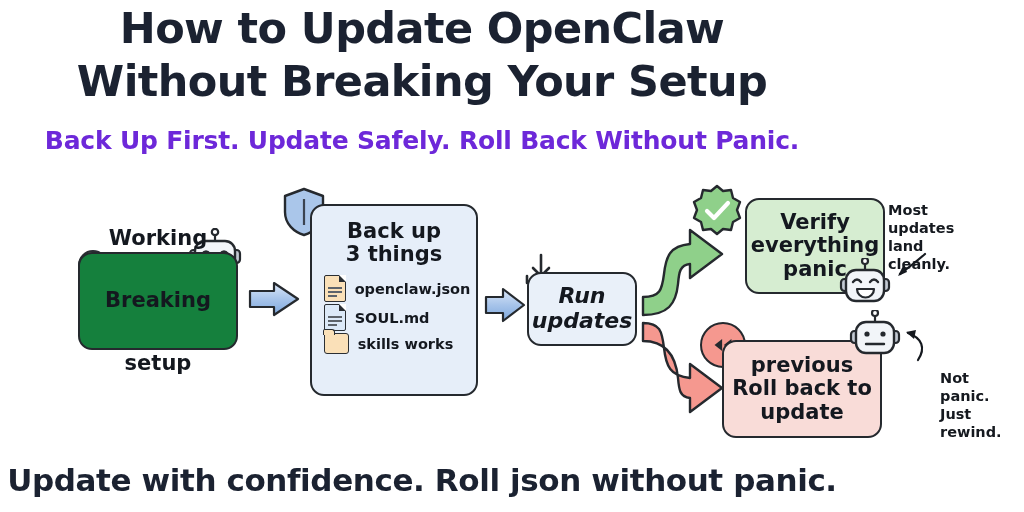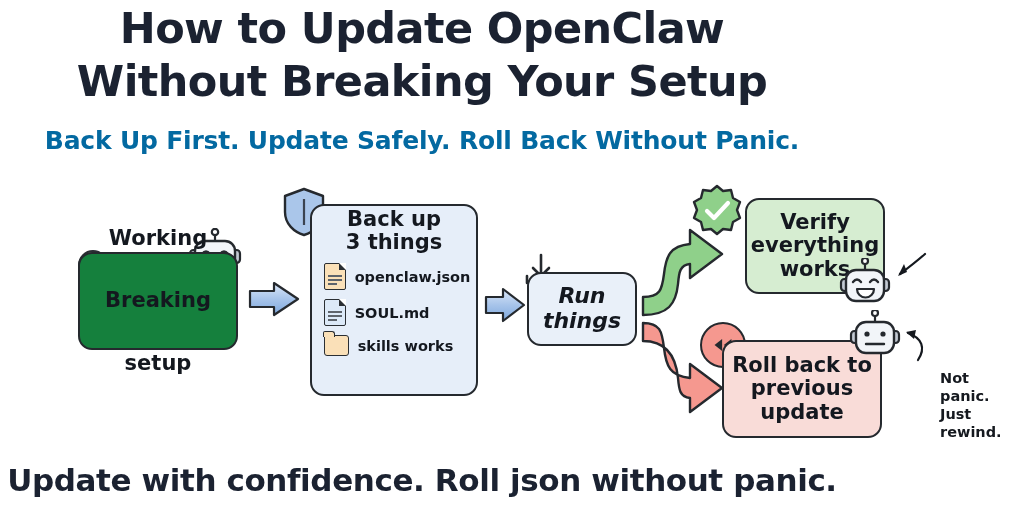--- a/index.html
+++ b/index.html
@@ -23,21 +23,21 @@
     letter-spacing:-0.6px;
     color:#1b2231;
     white-space:pre-line;
   }
   .subtitle{
     position:absolute;left:0;right:0;top:126px;
     text-align:center;
     font-weight:700;
     font-size:25px;
     letter-spacing:-0.2px;
-    color:#0369a1;
+    color:#6d28d9;
   }
   .footer{
     position:absolute;left:0;right:0;top:462px;
     text-align:center;
     font-weight:700;
     font-size:31px;
     letter-spacing:-0.4px;
     color:#1b2231;
   }
 
@@ -61,21 +61,21 @@
   #node-working{
     left:78px;top:252px;width:160px;height:98px;
     background:#15803d;
     font-size:21px;
     gap:39px;
   }
   #node-backup{
     left:310px;top:204px;width:168px;height:192px;
     background:#e6eef9;
     justify-content:flex-start;
-    padding-top:2px;
+    padding-top:14px;
     font-size:21px;
   }
   #node-run{
     left:527px;top:272px;width:110px;height:74px;
     background:#e9f0f9;
     font-size:22px;
     font-style:italic;
   }
   #node-verify{
     left:745px;top:198px;width:140px;height:96px;
@@ -84,21 +84,21 @@
     text-align:center;
   }
   #node-rollback{
     left:722px;top:340px;width:160px;height:98px;
     background:#f9dcd8;
     font-size:21px;
   }
 
   
   .bk-title{font-size:21px;line-height:1.1;margin-bottom:9px;text-align:center;}
-  .bk-list{display:flex;flex-direction:column;gap:9px;padding-left:6px;}
+  .bk-list{display:flex;flex-direction:column;gap:2px;padding-left:6px;}
   .bk-row{display:flex;align-items:center;gap:9px;font-size:14.5px;font-weight:600;color:#14181f;}
   .bk-label{white-space:nowrap;}
 
   
   .doc{
     position:relative;width:20px;height:25px;flex:none;
     border:1.6px solid #2a2e33;border-radius:2px;
   }
   .doc.orange{background:#fae0b8;}
   .doc.blue{background:#dce9f8;}
@@ -264,56 +264,58 @@
   </div>
 
   <svg class="download" viewBox="0 0 40 36">
     <line x1="20" y1="3" x2="20" y2="22" stroke="#25292e" stroke-width="2.6" stroke-linecap="round"></line>
     <path d="M12 16 L20 24 L28 16" stroke="#25292e" stroke-width="2.6" fill="none" stroke-linecap="round" stroke-linejoin="round"></path>
     <path d="M6 24 V31 H34 V24" stroke="#25292e" stroke-width="2.6" fill="none" stroke-linecap="round" stroke-linejoin="round"></path>
   </svg>
 
   <div class="node" id="node-run">
     <span class="ln">Run</span>
-    <span class="ln">things</span>
+    <span class="ln">updates</span>
   </div>
 
   <svg class="checkbadge" viewBox="0 0 54 54">
     <path d="M27 2 L33 7 L41 6 L43 14 L50 18 L47 26 L50 34 L43 38 L41 46 L33 45 L27 50 L21 45 L13 46 L11 38 L4 34 L7 26 L4 18 L11 14 L13 6 L21 7 Z" fill="#8fd08a" stroke="#25292e" stroke-width="2.4" stroke-linejoin="round"></path>
     <path d="M17 27 L24 34 L38 19" stroke="#ffffff" stroke-width="4.2" fill="none" stroke-linecap="round" stroke-linejoin="round"></path>
   </svg>
 
   <div class="node" id="node-verify">
     <span class="ln">Verify</span>
     <span class="ln">everything</span>
-    <span class="ln">works</span>
+    <span class="ln">panic</span>
   </div>
 
   <svg class="robot" style="left:838px;top:258px;width:54px;height:50px;" viewBox="0 0 54 50">
     <line x1="27" y1="3" x2="27" y2="12" stroke="#25292e" stroke-width="2.2"></line>
     <circle cx="27" cy="3" r="3" fill="#fff" stroke="#25292e" stroke-width="2.2"></circle>
     <rect x="3" y="21" width="7" height="12" rx="3.5" fill="#c3cad4" stroke="#25292e" stroke-width="2.2"></rect>
     <rect x="44" y="21" width="7" height="12" rx="3.5" fill="#c3cad4" stroke="#25292e" stroke-width="2.2"></rect>
     <rect x="8" y="12" width="38" height="31" rx="10" fill="#f2f5f9" stroke="#25292e" stroke-width="2.4"></rect>
     <path d="M15 24 q4 -5 8 0" stroke="#25292e" stroke-width="2.4" fill="none" stroke-linecap="round"></path>
     <path d="M32 24 q4 -5 8 0" stroke="#25292e" stroke-width="2.4" fill="none" stroke-linecap="round"></path>
     <path d="M19 31 h17 a8 8 0 0 1 -17 0 Z" fill="#fff" stroke="#25292e" stroke-width="2.2" stroke-linejoin="round"></path>
   </svg>
 
+  <div class="note" id="note-clean">Most updates
+land cleanly.</div>
 
   <div class="rewind">
     <svg viewBox="0 0 26 18" style="width:22px;height:16px;">
       <path d="M12 2 L12 16 L3 9 Z" fill="#25292e"></path>
       <path d="M23 2 L23 16 L14 9 Z" fill="#25292e"></path>
     </svg>
   </div>
 
   <div class="node" id="node-rollback">
+    <span class="ln">previous</span>
     <span class="ln">Roll back to</span>
-    <span class="ln">previous</span>
     <span class="ln">update</span>
   </div>
 
   <svg class="robot" style="left:848px;top:310px;width:54px;height:50px;" viewBox="0 0 54 50">
     <line x1="27" y1="3" x2="27" y2="12" stroke="#25292e" stroke-width="2.2"></line>
     <circle cx="27" cy="3" r="3" fill="#fff" stroke="#25292e" stroke-width="2.2"></circle>
     <rect x="3" y="21" width="7" height="12" rx="3.5" fill="#c3cad4" stroke="#25292e" stroke-width="2.2"></rect>
     <rect x="44" y="21" width="7" height="12" rx="3.5" fill="#c3cad4" stroke="#25292e" stroke-width="2.2"></rect>
     <rect x="8" y="12" width="38" height="31" rx="10" fill="#f2f5f9" stroke="#25292e" stroke-width="2.4"></rect>
     <circle cx="19" cy="24" r="2.6" fill="#25292e"></circle>

